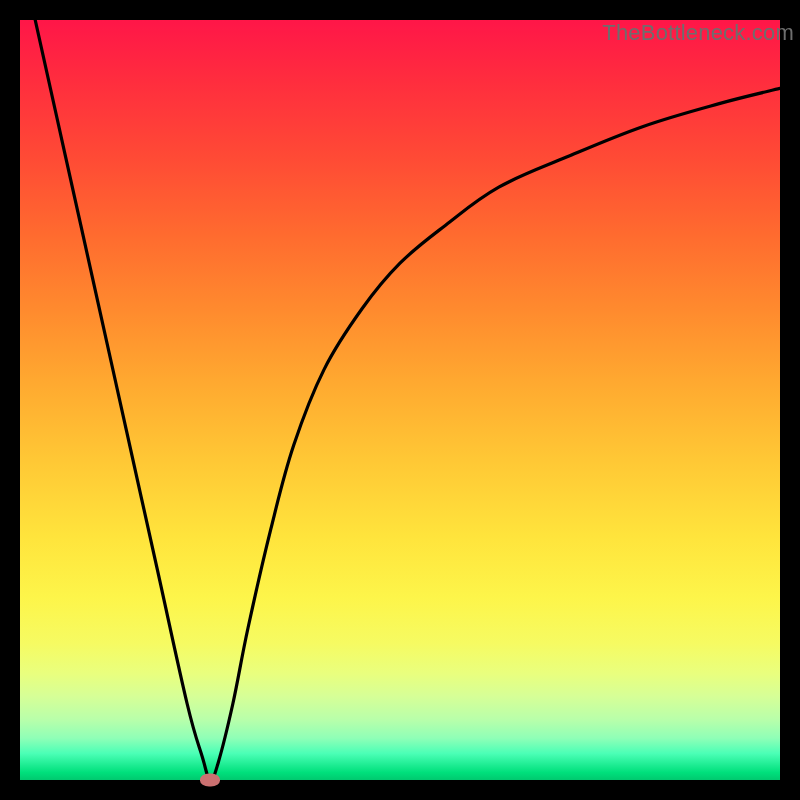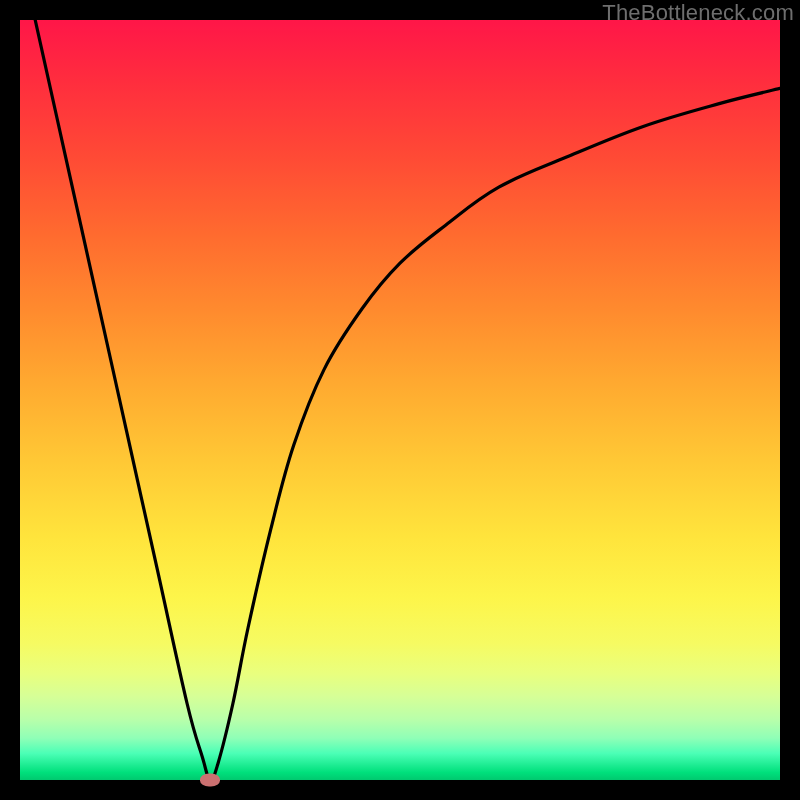--- a/index.html
+++ b/index.html
@@ -49,21 +49,21 @@
       #b9ffaa 92%,
       #8fffb7 94.5%,
       #4bffb6 96.5%,
       #00e07c 99%,
       #00c96f 100%
     );
   }
   .attribution {
     position: absolute;
     right: 6px;
-    top: 0;
+    top: 20px;
     color: #6e6e6e;
     font-size: 22px;
     font-weight: 500;
     letter-spacing: 0.2px;
     user-select: none;
   }
   svg.plot-svg {
     position: absolute;
     left: 0;
     top: 0;

